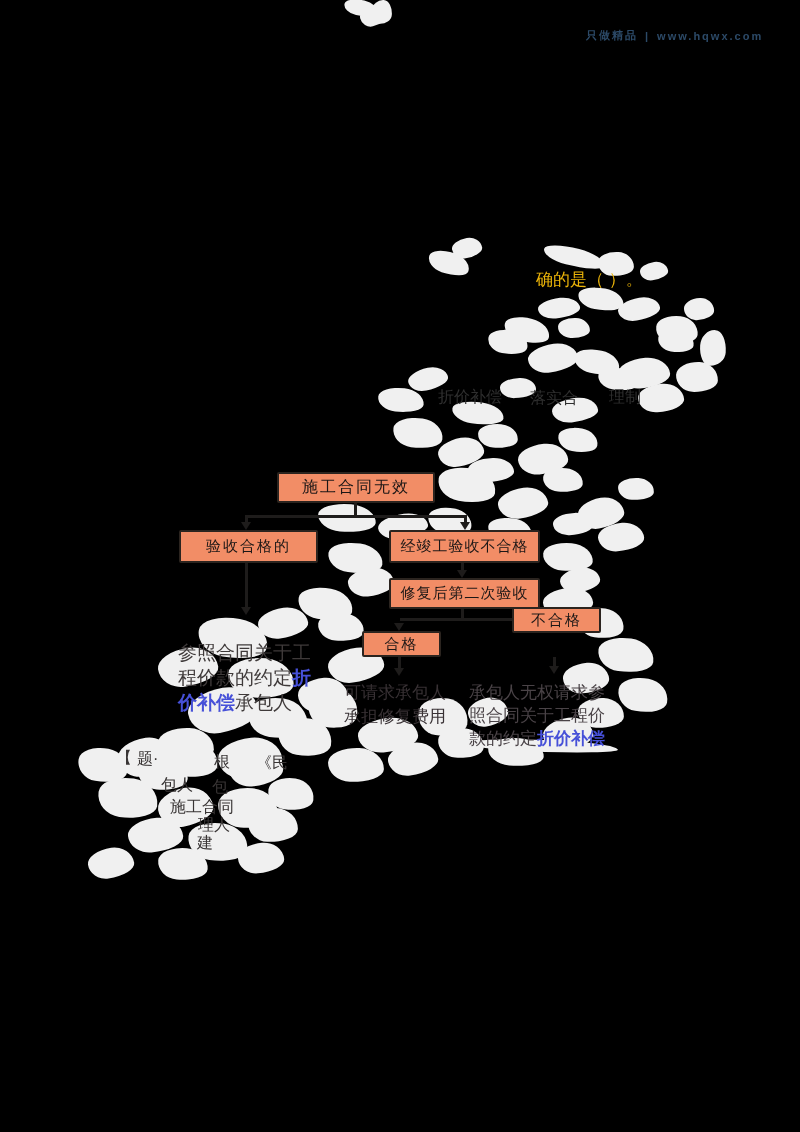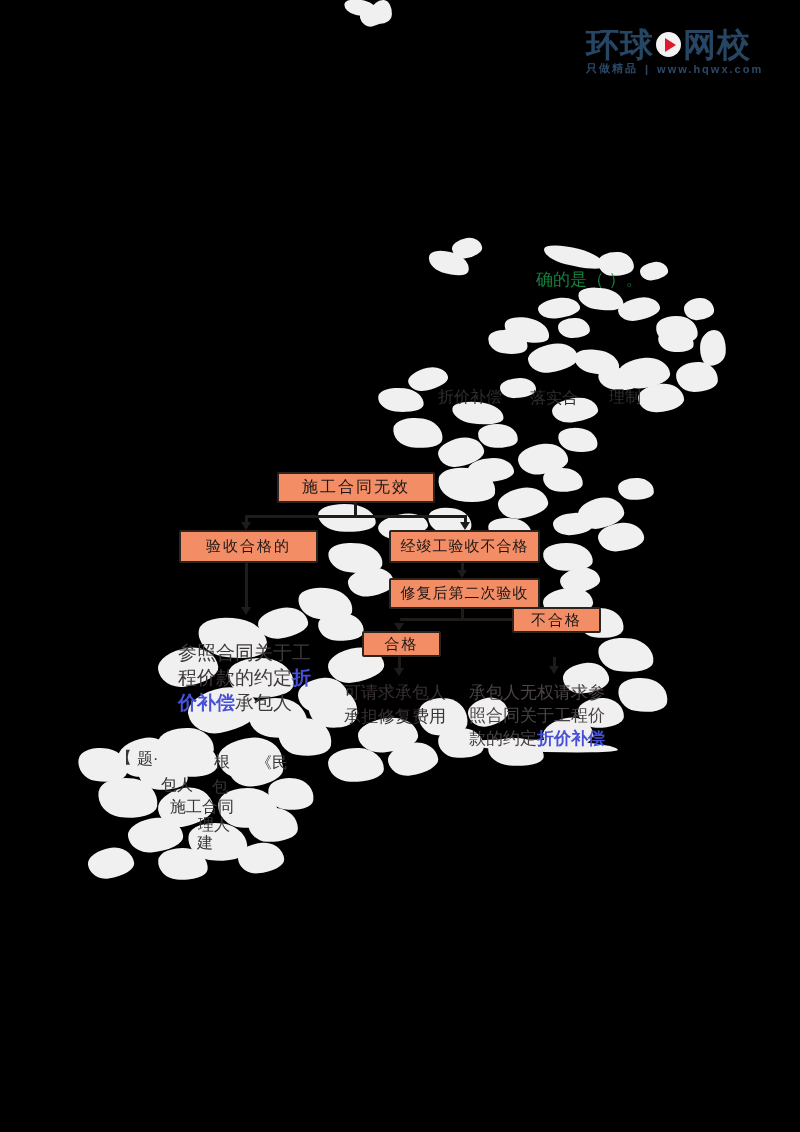--- a/index.html
+++ b/index.html
@@ -33,21 +33,21 @@
   #box-notok{left:512px;top:607px;width:89px;height:26px;letter-spacing:2px;}
   .ln{position:absolute;background:#1e1c1b;z-index:2;}
   .arr{position:absolute;width:0;height:0;border-left:5px solid transparent;border-right:5px solid transparent;border-top:8px solid #1e1c1b;z-index:2;}
   
   .frag{position:absolute;z-index:3;color:#383434;font-size:16px;white-space:nowrap;}
   .note{position:absolute;z-index:3;}
   #note-left{left:178px;top:640px;width:136px;font-size:19px;line-height:25px;color:#3f3a3a;}
   #note-mid{left:344px;top:681px;width:108px;font-size:17px;line-height:24px;color:#383134;}
   #note-right{left:469px;top:681px;width:142px;font-size:17px;line-height:23px;color:#4a4347;}
   .blue{color:#4650d8;font-weight:bold;}
-  #frag-stem{left:536px;top:268px;font-size:17px;color:#15803d;}
+  #frag-stem{left:536px;top:268px;font-size:17px;color:#eab308;}
   #frag-l2a{left:438px;top:387px;color:#2f2f2f;}
   #frag-l2b{left:530px;top:388px;color:#2f2f2f;}
   #frag-l2c{left:609px;top:387px;color:#2f2f2f;}
   #frag-bracket{left:116px;top:748px;}
   #frag-ti{left:137px;top:749px;}
   #frag-gen{left:214px;top:752px;}
   #frag-min{left:256px;top:753px;}
   #frag-baoren{left:161px;top:775px;}
   #frag-bao{left:212px;top:777px;}
   #frag-shigong{left:170px;top:797px;}
@@ -148,27 +148,20 @@
     <div class="blob" style="left: 128px; top: 818px; width: 55px; height: 34px; transform: rotate(-5deg);"></div>
     <div class="blob" style="left: 188px; top: 823px; width: 60px; height: 38px; transform: rotate(8deg);"></div>
     <div class="blob" style="left: 248px; top: 808px; width: 50px; height: 34px; transform: rotate(2deg);"></div>
     <div class="blob" style="left: 88px; top: 848px; width: 46px; height: 30px; transform: rotate(-8deg);"></div>
     <div class="blob" style="left: 158px; top: 848px; width: 50px; height: 32px; transform: rotate(5deg);"></div>
     <div class="blob" style="left: 238px; top: 843px; width: 46px; height: 30px; transform: rotate(-5deg);"></div>
     <div class="blob" style="left: 268px; top: 778px; width: 46px; height: 32px; transform: rotate(8deg);"></div>
   </div>
 
 <div class="logo">
-  <div class="logo-row">
-    <span class="logo-txt">环球</span>
-    <span class="play">
-        <span class="tri"></span>
-      </span>
-    <span class="logo-txt">网校</span>
-  </div>
   <div class="logo-sub">
     <span>只做精品</span>
     <span>|</span>
     <span>www.hqwx.com</span>
   </div>
 </div>
 
 <span class="frag" id="frag-stem">确的是（  ）。</span>
 <span class="frag" id="frag-l2a">折价补偿</span>
 <span class="frag" id="frag-l2b">落实合</span>

